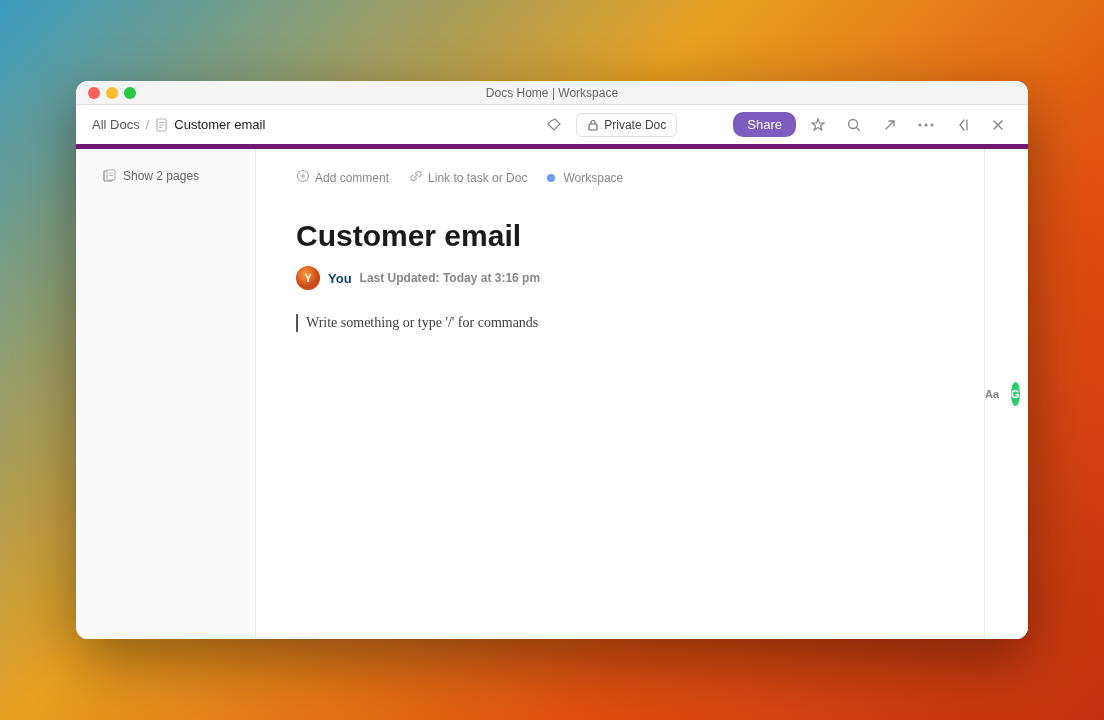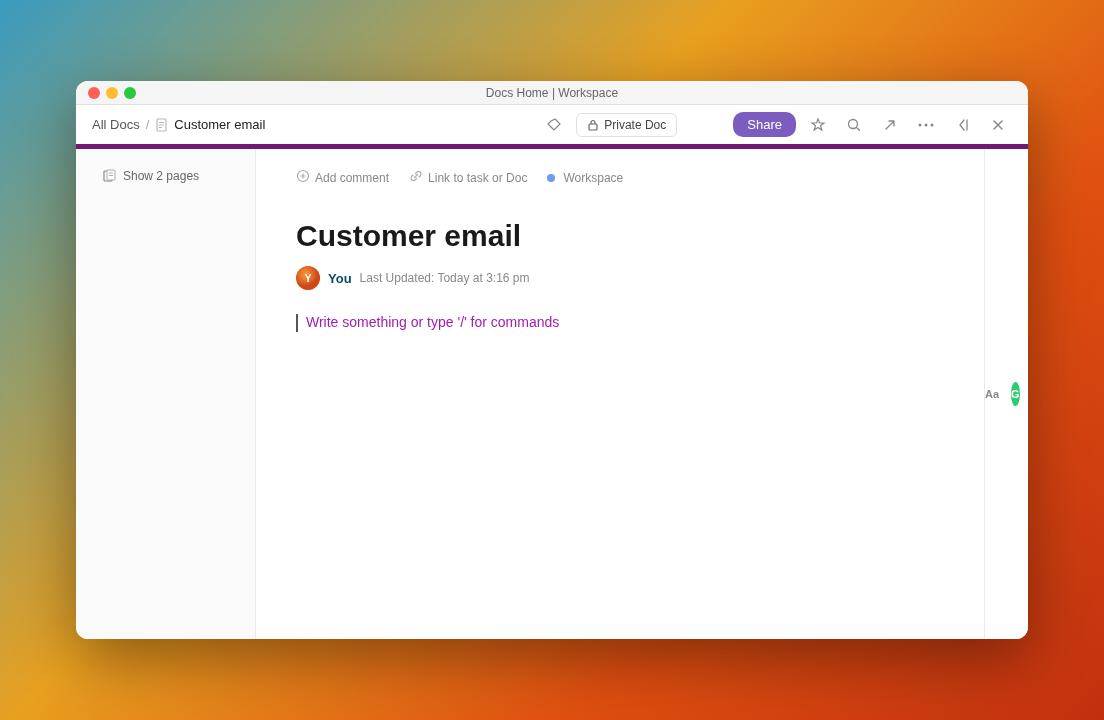--- a/index.html
+++ b/index.html
@@ -259,30 +259,32 @@
 
     .author-name {
       font-size: 13px;
       font-weight: 600;
       color: #0c4a6e;
     }
 
     .last-updated {
       font-size: 12px;
       color: #888;
+      font-weight: bold;
     }
 
     
     .editor-placeholder {
       font-size: 14px;
-      color: #a21caf;
+      color: #404040;
       cursor: text;
       display: flex;
-      align-items: flex-start;
+      align-items: center;
       gap: 8px;
+      font-family: Liberation Serif, serif;
     }
 
     .editor-cursor {
       width: 2px;
       height: 18px;
       background: #555;
       display: inline-block;
       animation: blink 1s infinite;
     }
 

